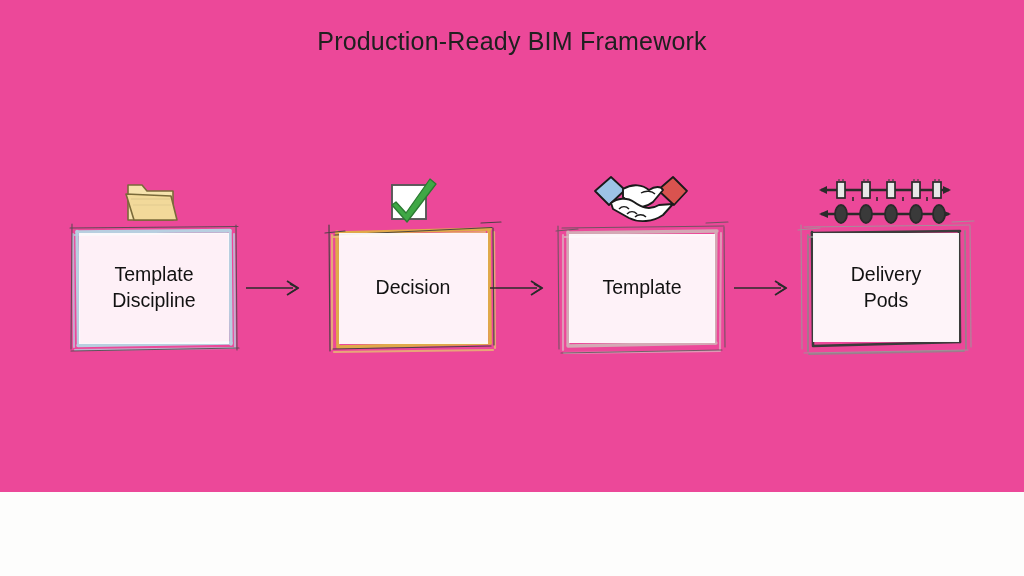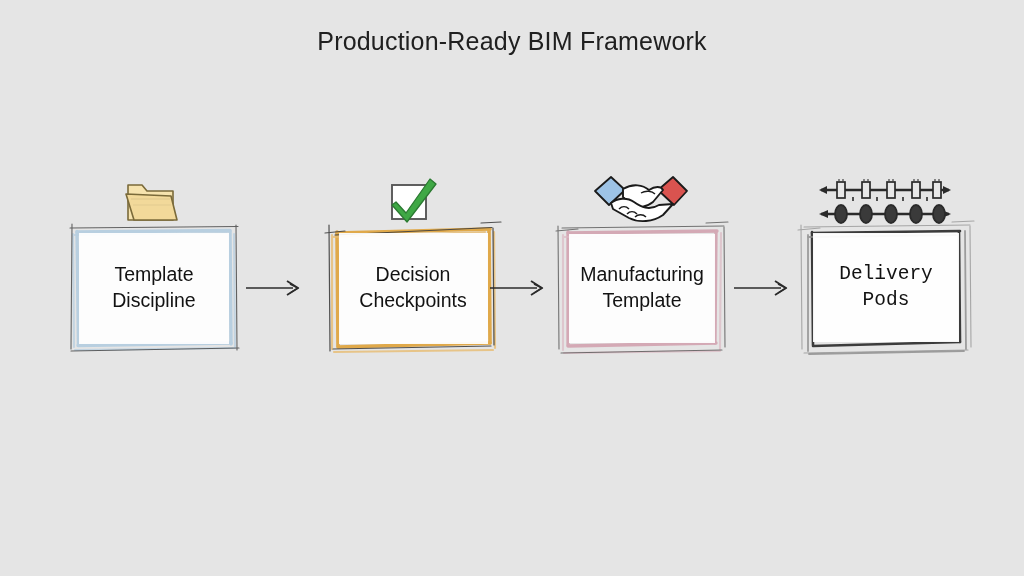--- a/index.html
+++ b/index.html
@@ -8,22 +8,22 @@
     margin: 0; padding: 0;
     width: 1024px; height: 576px;
     background: #fdfdfc;
     font-family: "Liberation Sans", sans-serif;
     overflow: hidden;
   }
 
   #canvas {
     position: relative;
     width: 1024px;
-    height: 576px;
-    background: #e5e5e5;
+    height: 492px;
+    background: #ec4899;
   }
 
   
   #diagram-title {
     position: absolute;
     top: 27px;
     left: 0;
     width: 1024px;
     text-align: center;
     font-size: 25px;
@@ -189,21 +189,20 @@
             <path d="M168 9 L169 126"></path>
             <path d="M166 127 L8 130"></path>
             <path d="M4 6 L5 132"></path>
             <path d="M0 14 L20 12"></path>
             <path d="M156 4 L176 3"></path>
           </g>
           <rect x="14" y="14" width="149" height="111" fill="#ffffff" opacity="0.93"></rect>
         </svg>
         <div class="node-label">
           <span>Decision</span>
-          <span class="l2">Checkpoints</span>
         </div>
       </div>
     </div>
 
     <div class="flow-arrow" style="left:426px;">
       <svg width="62" height="22" viewBox="0 0 62 22">
         <path d="M2 11 L49 11" stroke="#2b2b2b" stroke-width="1.7" fill="none"></path>
         <path d="M43 4 L54 11 L43 18" stroke="#2b2b2b" stroke-width="1.8" fill="none" stroke-linejoin="round"></path>
         <path d="M46 7 L54 11 L46 16" stroke="#2b2b2b" stroke-width="1.4" fill="none"></path>
       </svg>
@@ -246,35 +245,34 @@
             <path d="M8 9 L170 7"></path>
             <path d="M170 8 L171 128"></path>
             <path d="M168 131 L7 134"></path>
             <path d="M4 7 L5 130"></path>
             <path d="M2 12 L24 10"></path>
             <path d="M152 4 L174 3"></path>
           </g>
           <rect x="15" y="15" width="146" height="109" fill="#ffffff" opacity="0.93"></rect>
         </svg>
         <div class="node-label">
-          <span>Manufacturing</span>
           <span class="l2">Template</span>
         </div>
       </div>
     </div>
 
     <div class="flow-arrow" style="left:670px;">
       <svg width="62" height="22" viewBox="0 0 62 22">
         <path d="M2 11 L49 11" stroke="#2b2b2b" stroke-width="1.7" fill="none"></path>
         <path d="M43 4 L54 11 L43 18" stroke="#2b2b2b" stroke-width="1.8" fill="none" stroke-linejoin="round"></path>
         <path d="M46 7 L54 11 L46 16" stroke="#2b2b2b" stroke-width="1.4" fill="none"></path>
       </svg>
     </div>
 
-    <div class="flow-node" style="left:732px;font-family:Liberation Mono, monospace;">
+    <div class="flow-node" style="left:732px;">
       <div class="node-icon">
         <svg width="140" height="54" viewBox="0 0 140 54">
           <g stroke="#2a2a2a" fill="none">
 
             <path d="M6 17 L134 17" stroke-width="2.4"></path>
             <path d="M4 17 L12 13 L12 21 Z" fill="#2a2a2a" stroke-width="0"></path>
             <path d="M136 17 L128 13 L128 21 Z" fill="#2a2a2a" stroke-width="0"></path>
 
             <g stroke-width="1.7">
               <rect x="22" y="9" width="8" height="16" fill="#e8e8e8"></rect>

